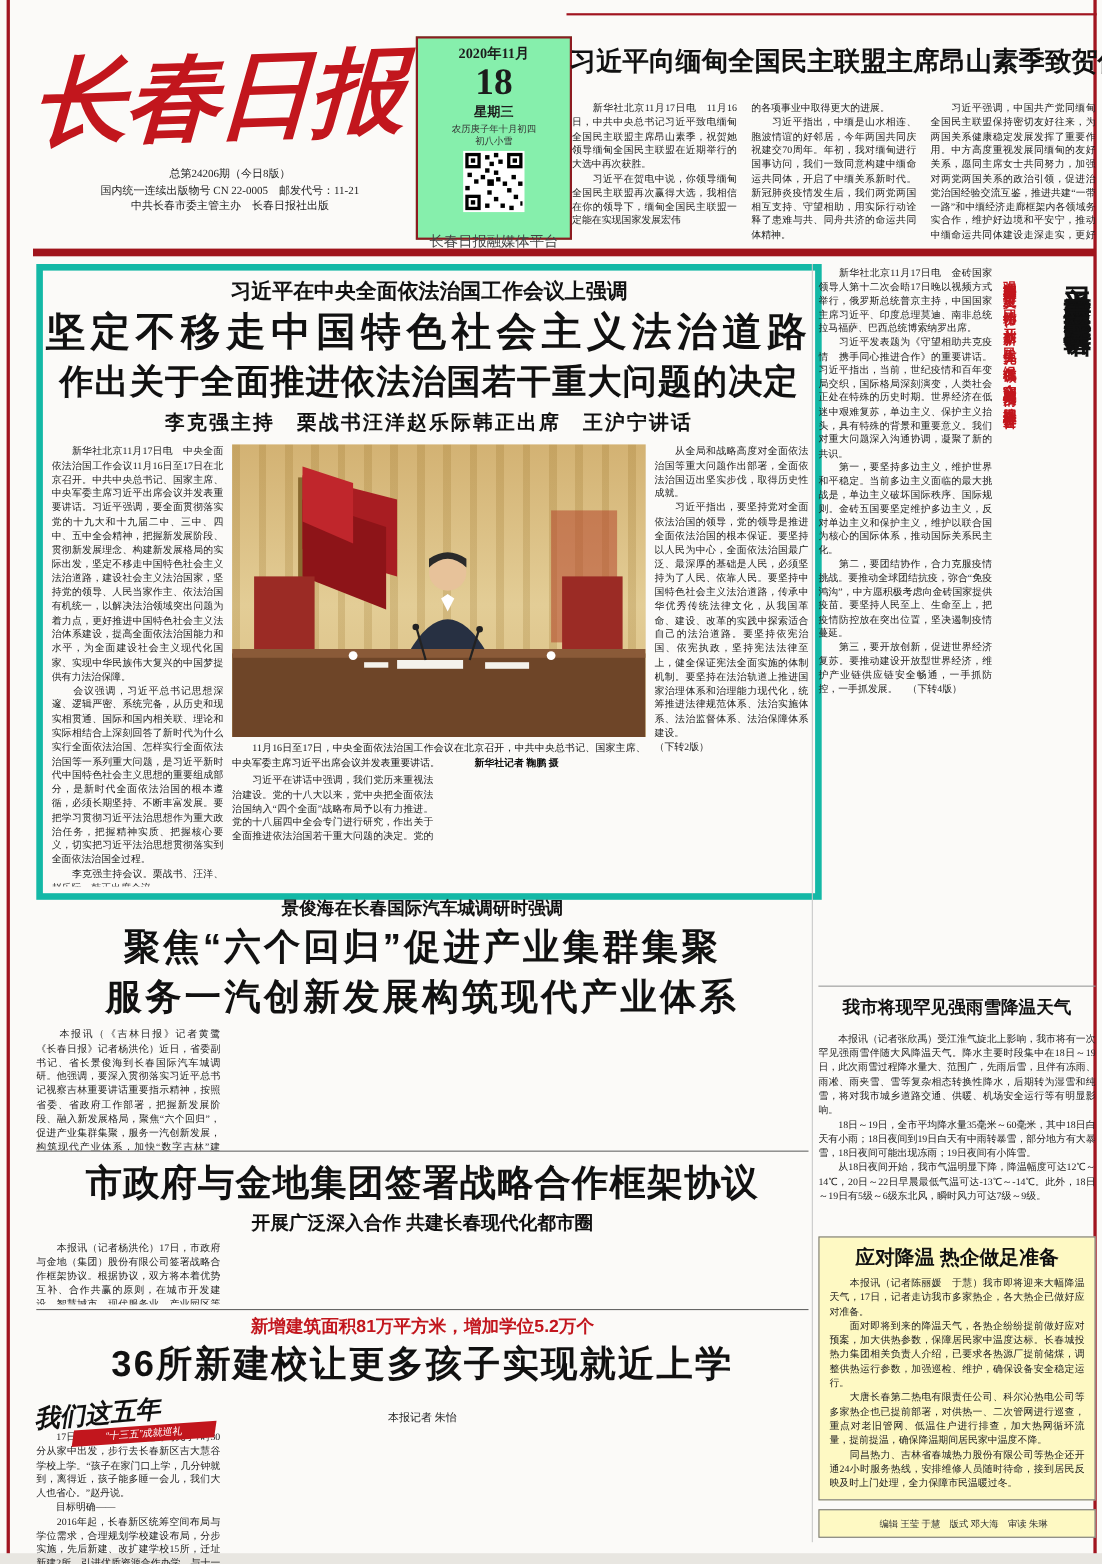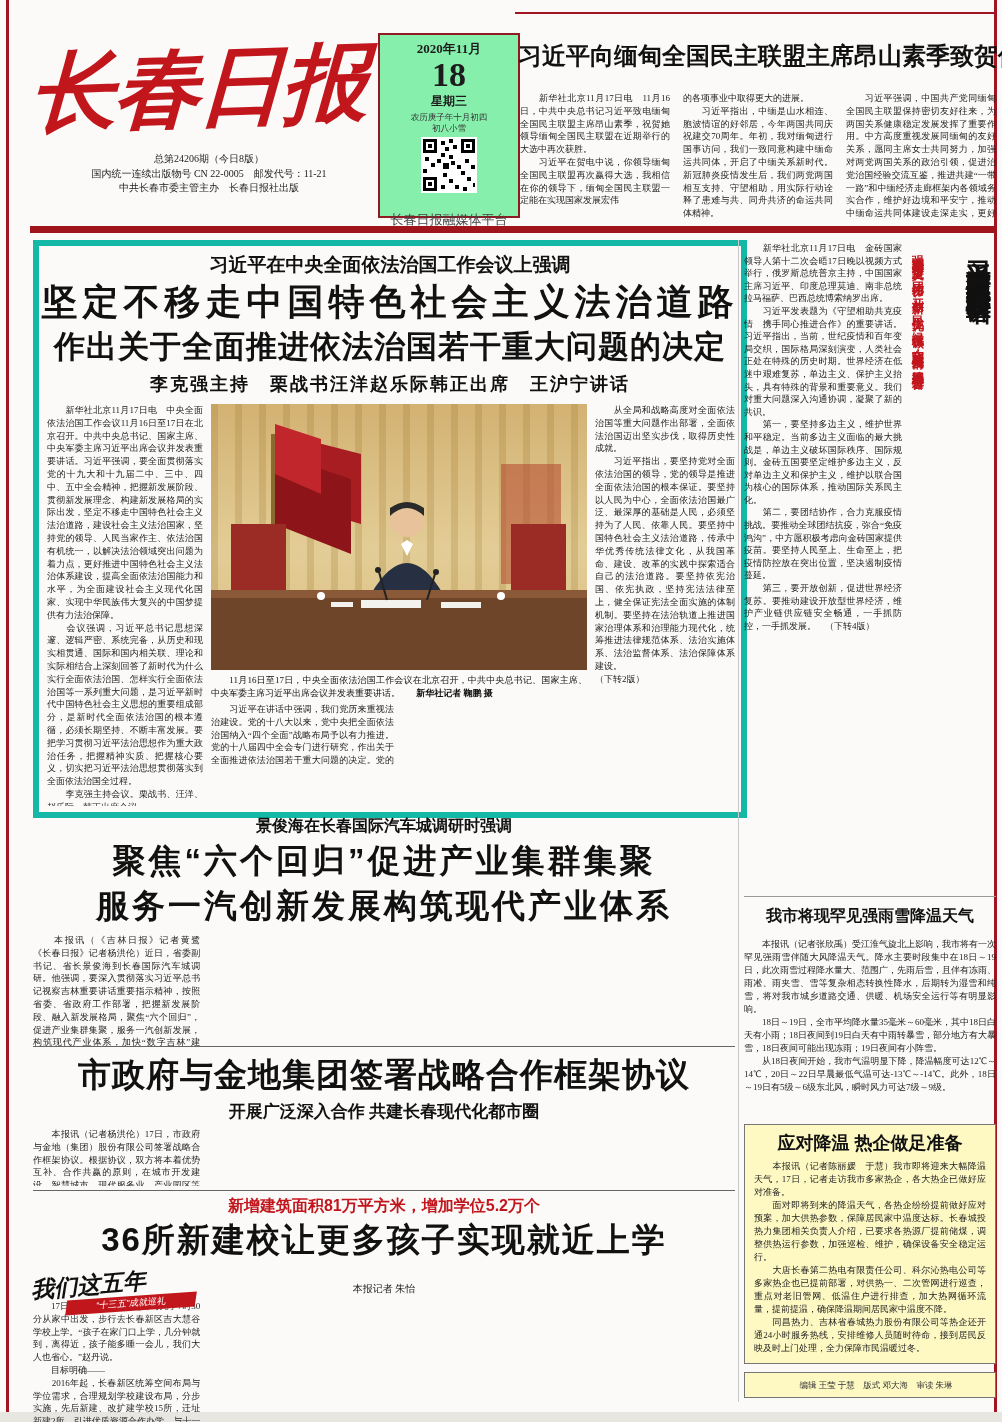--- a/index.html
+++ b/index.html
@@ -158,21 +158,21 @@
             <line x1="176" y1="196" x2="168" y2="168" stroke="#222" stroke-width="2"></line>
             <circle cx="167" cy="166" r="3" fill="#222"></circle>
             <line x1="216" y1="196" x2="224" y2="170" stroke="#222" stroke-width="2"></line>
             <circle cx="225" cy="168" r="3" fill="#222"></circle>
             <circle cx="110" cy="192" r="4" fill="#fff"></circle>
               <circle cx="290" cy="192" r="4" fill="#fff"></circle>
           </svg>
         </div>
         <div class="caption" style="margin-top:4px;">
           <span>　　11月16日至17日，中央全面依法治国工作会议在北京召开，中共中央总书记、国家主席、中央军委主席习近平出席会议并发表重要讲话。</span>
-          <span style="font-weight:bold;margin-left:14px;">新华社记者 鞠鹏 摄</span>
+          <span style="font-weight:bold;margin-left:29px;">新华社记者 鞠鹏 摄</span>
         </div>
         <div style="margin-top:3px;column-count:2;column-gap:10px;height:62px;overflow:hidden;">
           <div class="coltext">　　习近平在讲话中强调，我们党历来重视法治建设。党的十八大以来，党中央把全面依法治国纳入“四个全面”战略布局予以有力推进。党的十八届四中全会专门进行研究，作出关于全面推进依法治国若干重大问题的决定。党的十九大后，党中央组建中央全面依法治国委员会。</div>
         </div>
       </div>
 
       <div class="coltext" style="flex:1;height:100%;">　　从全局和战略高度对全面依法治国等重大问题作出部署，全面依法治国迈出坚实步伐，取得历史性成就。
 　　习近平指出，要坚持党对全面依法治国的领导，党的领导是推进全面依法治国的根本保证。要坚持以人民为中心，全面依法治国最广泛、最深厚的基础是人民，必须坚持为了人民、依靠人民。要坚持中国特色社会主义法治道路，传承中华优秀传统法律文化，从我国革命、建设、改革的实践中探索适合自己的法治道路。要坚持依宪治国、依宪执政，坚持宪法法律至上，健全保证宪法全面实施的体制机制。要坚持在法治轨道上推进国家治理体系和治理能力现代化，统筹推进法律规范体系、法治实施体系、法治监督体系、法治保障体系建设。
 （下转2版）</div>
     </div>

